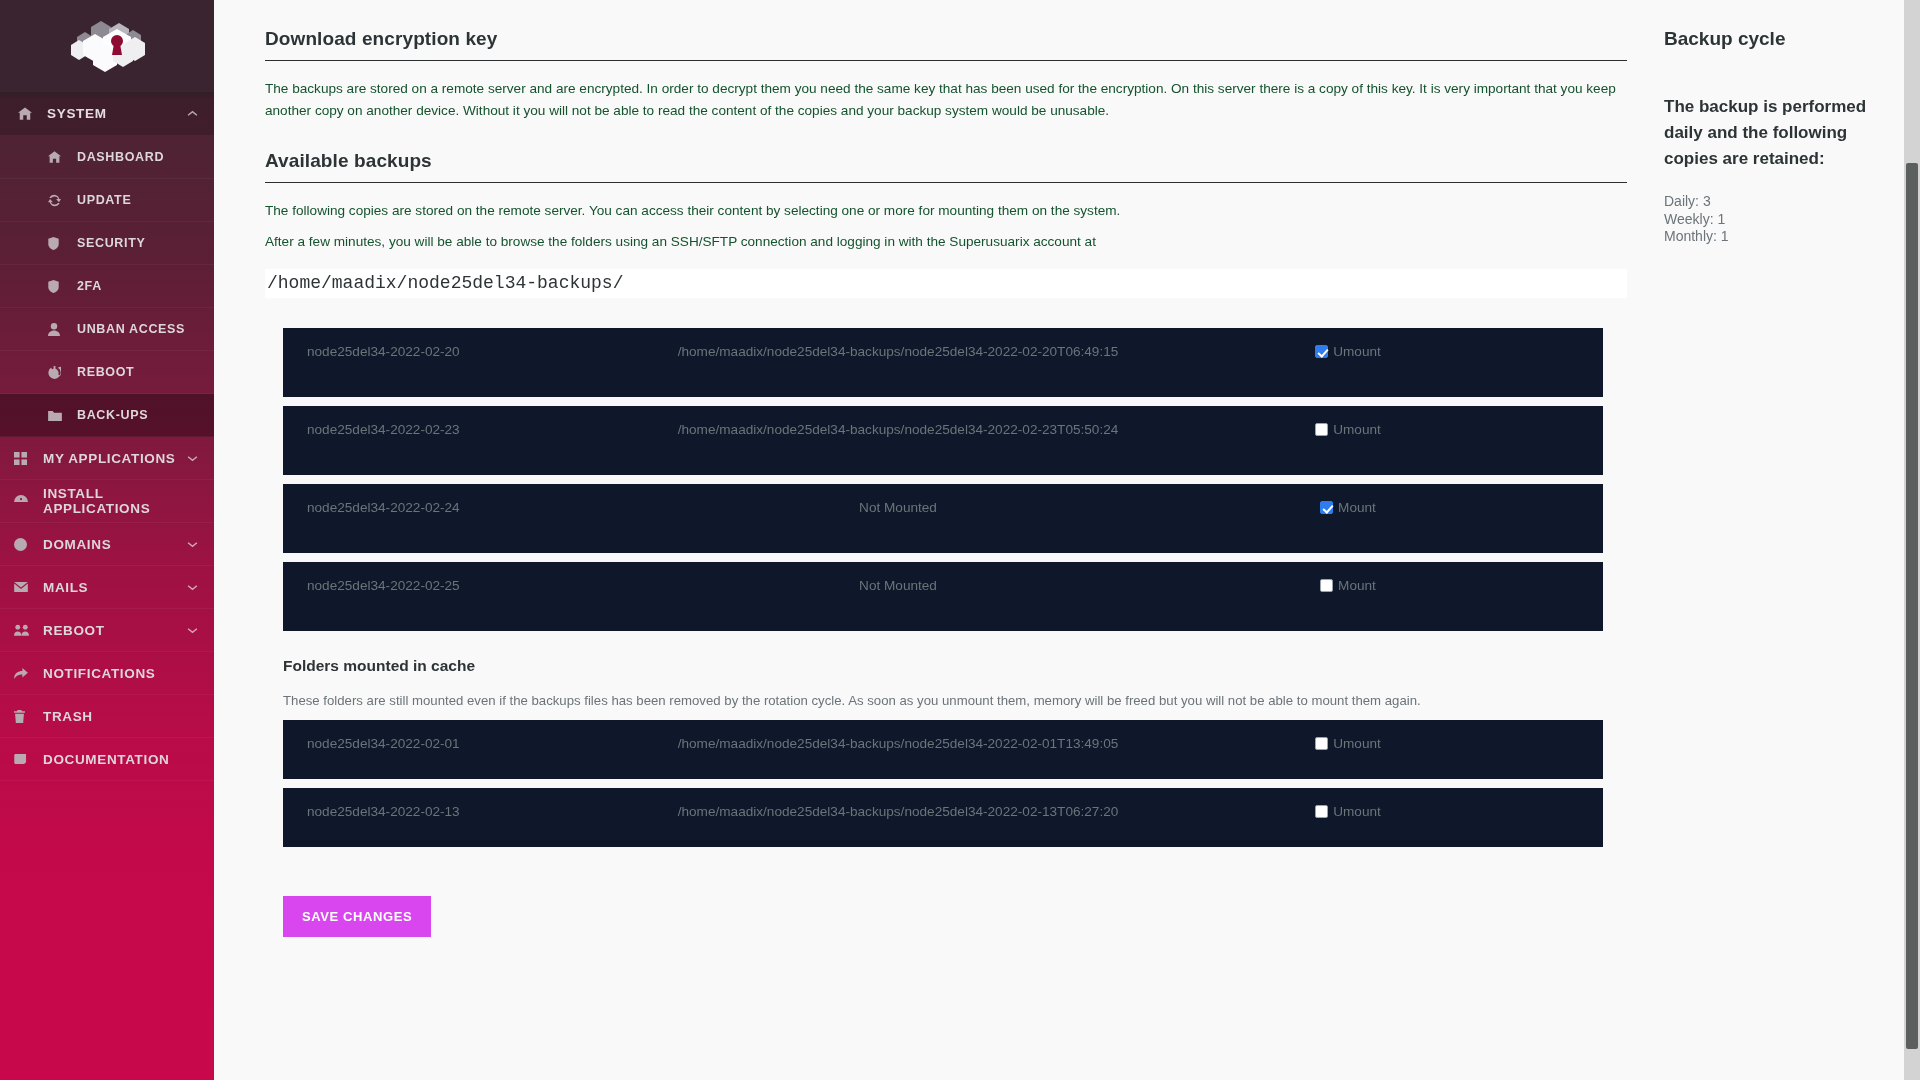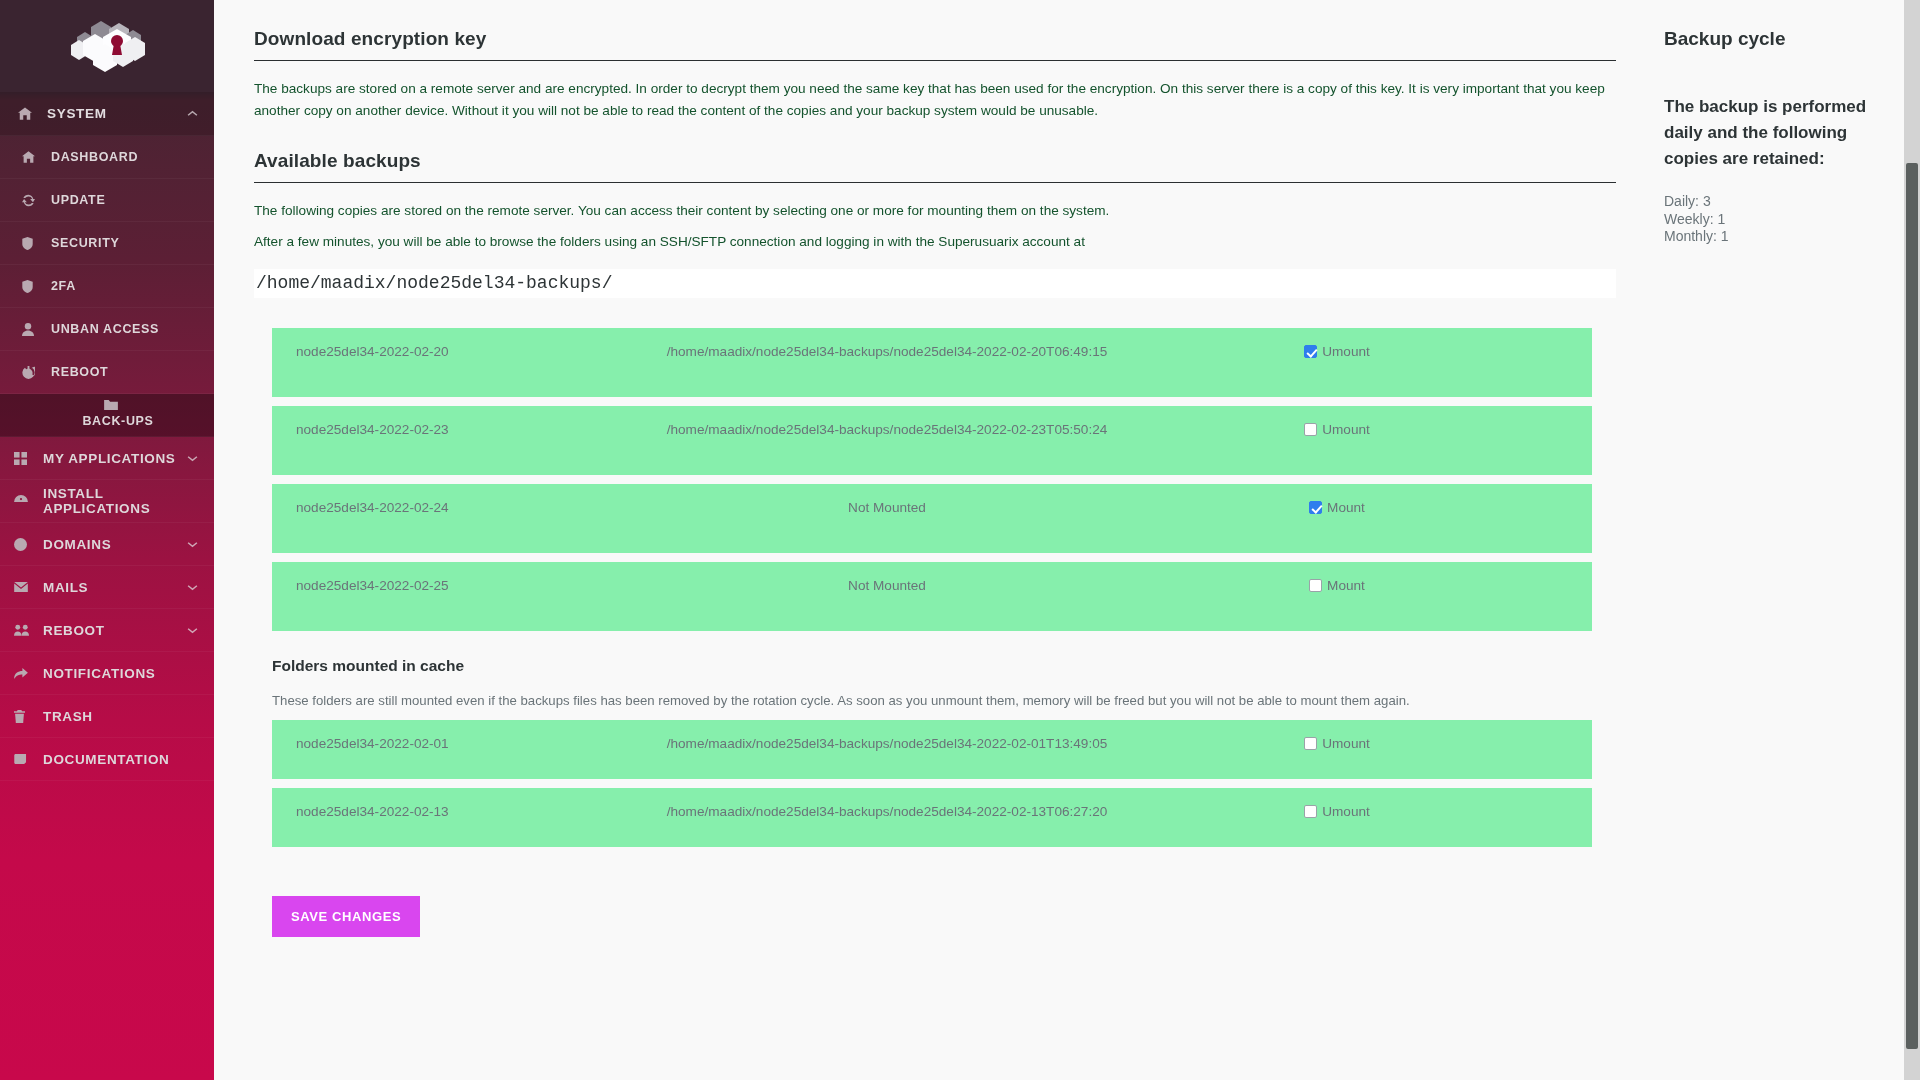--- a/index.html
+++ b/index.html
@@ -34,38 +34,38 @@
     font-size: 13.5px; font-weight: bold; letter-spacing: .7px;
     background: rgba(0,0,0,0.16);
     border-bottom: 1px solid rgba(255,255,255,0.045);
   }
   .nav-item {
     height: 43px; display: flex; align-items: center;
     padding-left: 24px; color: #ded7da;
     font-size: 12.5px; font-weight: bold; letter-spacing: .65px;
     border-bottom: 1px solid rgba(255,255,255,0.045);
   }
-  .nav-item.sub { padding-left: 22px; background: transparent; }
-  .nav-item.active { background: rgba(0,0,0,0.32); flex-direction: column; }
+  .nav-item.sub { padding-left: 48px; background: transparent; }
+  .nav-item.active { background: rgba(0,0,0,0.32); }
   .nav-item.top { padding-left: 14px; font-size: 13.5px; }
   .nav-ico {
     width: 20px; flex: 0 0 20px; margin-right: 9px;
     color: #b9a9b1; font-size: 12px; display: flex; align-items: center;
   }
   .nav-ico svg { display:block; fill: #b9a9b1; }
   .chev { margin-left: auto; margin-right: 16px; opacity: .75; }
   .chev svg { display: block; stroke: #e0d8dc; }
 
   
   .main {
     flex: 1 1 auto; height: 1080px; position: relative;
     background: #f9f9f9;
     padding: 0;
   }
-  .content { position: absolute; left: 40px; top: 0; width: 1408px; }
+  .content { position: absolute; left: 51px; top: 0; width: 1408px; }
   .rail { position: absolute; left: 1450px; top: 0; width: 420px; }
 
   h2.sec {
     font-size: 19px; font-weight: bold; color: #2d3436;
     letter-spacing: .1px; padding: 0 0 10px 0; margin-top: 28px;
     border-bottom: 1.5px solid #2b2f31; width: 1362px;
     font-stretch: condensed;
   }
   h2.sec:first-child { margin-top: 28px; }
   p.body {
@@ -74,21 +74,21 @@
   }
   p.body.tight { margin-top: 10px; }
   .pathbar {
     margin-top: 16px; width: 1362px; background: #fff;
     font-family: "Liberation Mono", monospace;
     font-size: 18px; color: #2d3436; padding: 4px 2px 5px 2px;
   }
 
   .table { margin-top: 30px; width: 1360px; margin-left: 18px; }
   .trow {
-    background: #86efac; height: 69px; width: 1320px;
+    background: #0f172a; height: 69px; width: 1320px;
     display: flex; align-items: flex-start; padding-top: 16px;
     margin-bottom: 9px;
   }
   .trow.short { height: 59px; }
   .c-name { width: 330px; padding-left: 24px; font-size: 13.6px; color: #6a7479; }
   .c-path { width: 570px; text-align: center; font-size: 13.6px; color: #6a7479; }
   .c-chk   { width: 330px; display: flex; justify-content: center; align-items: flex-start; }
   .chk-label { display: flex; align-items: center; font-size: 13.6px; color: #6a7479; }
   input.cb {
     -webkit-appearance: none; appearance: none;

